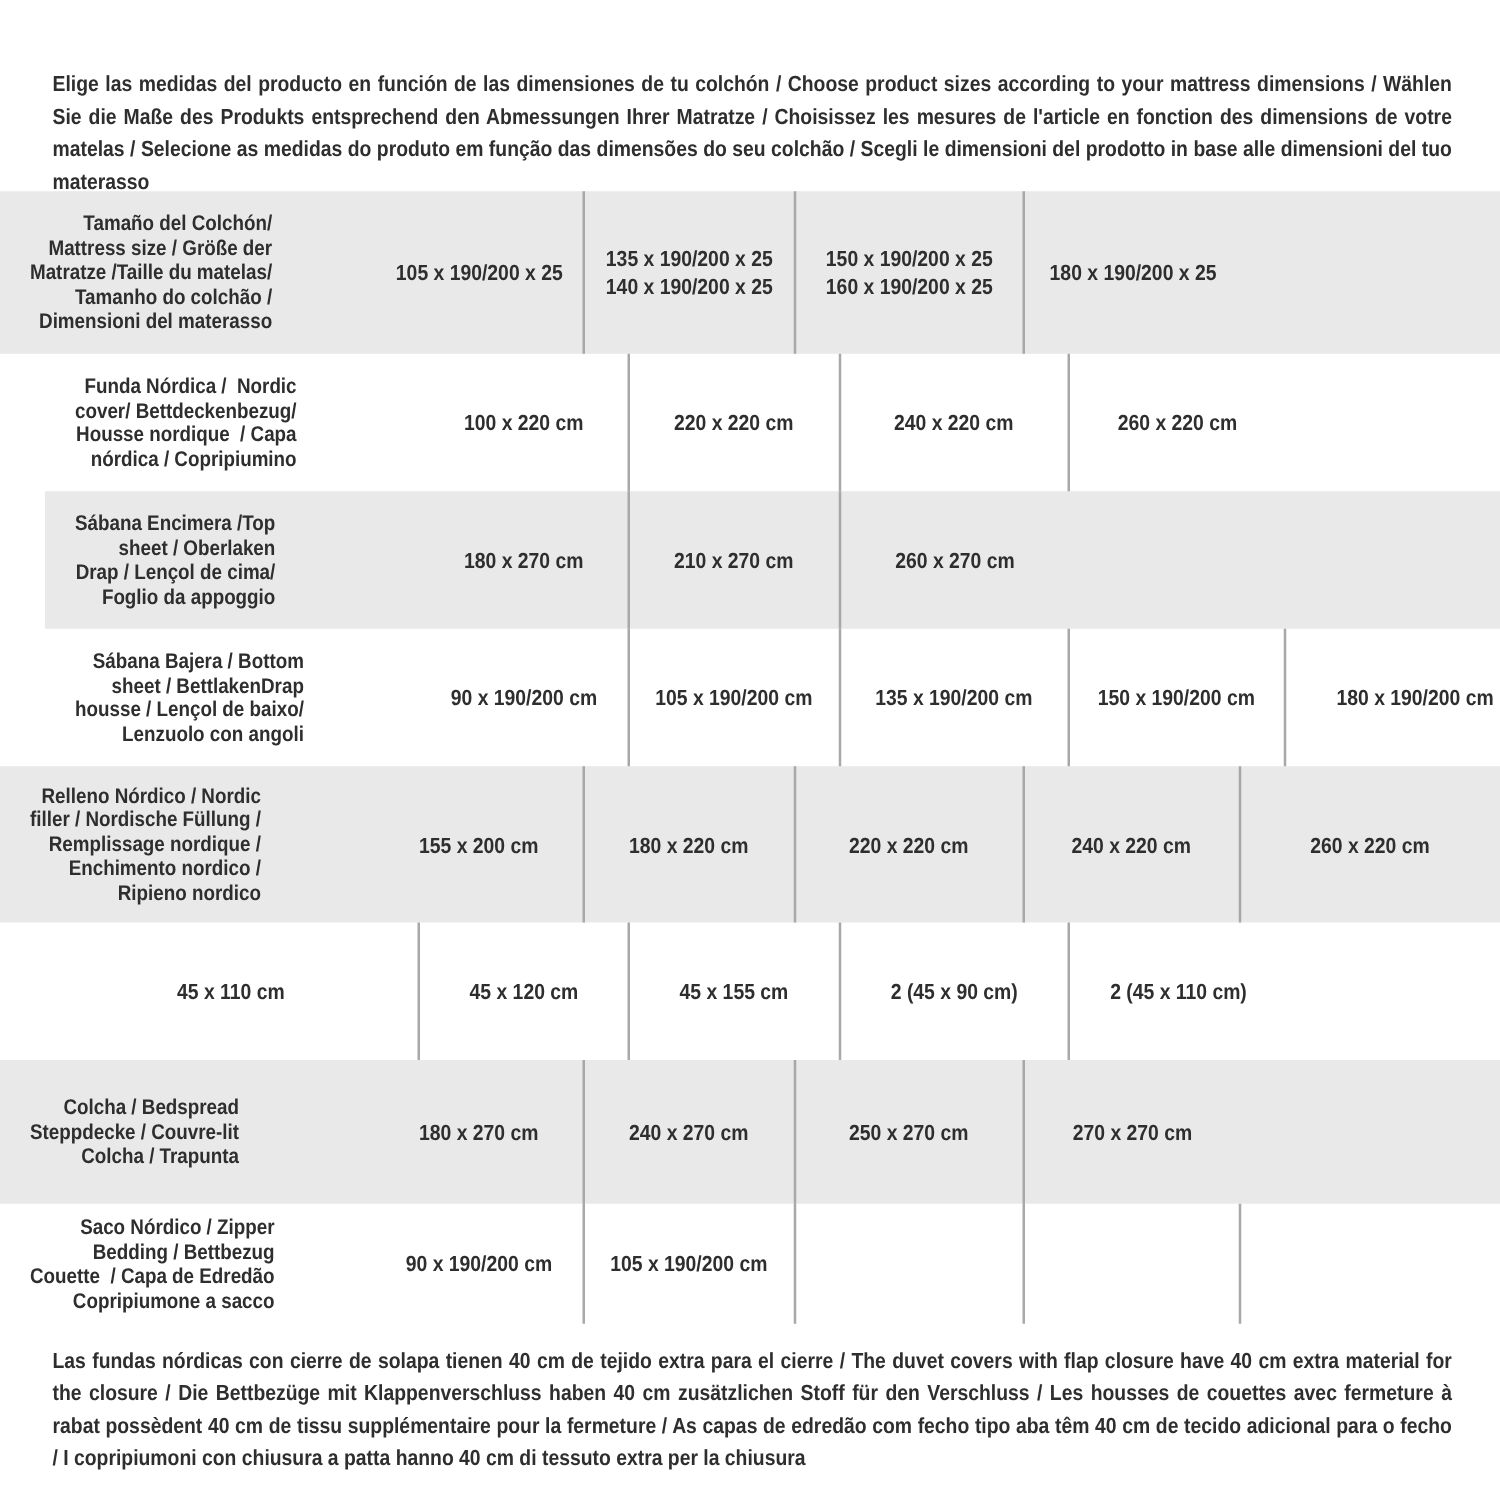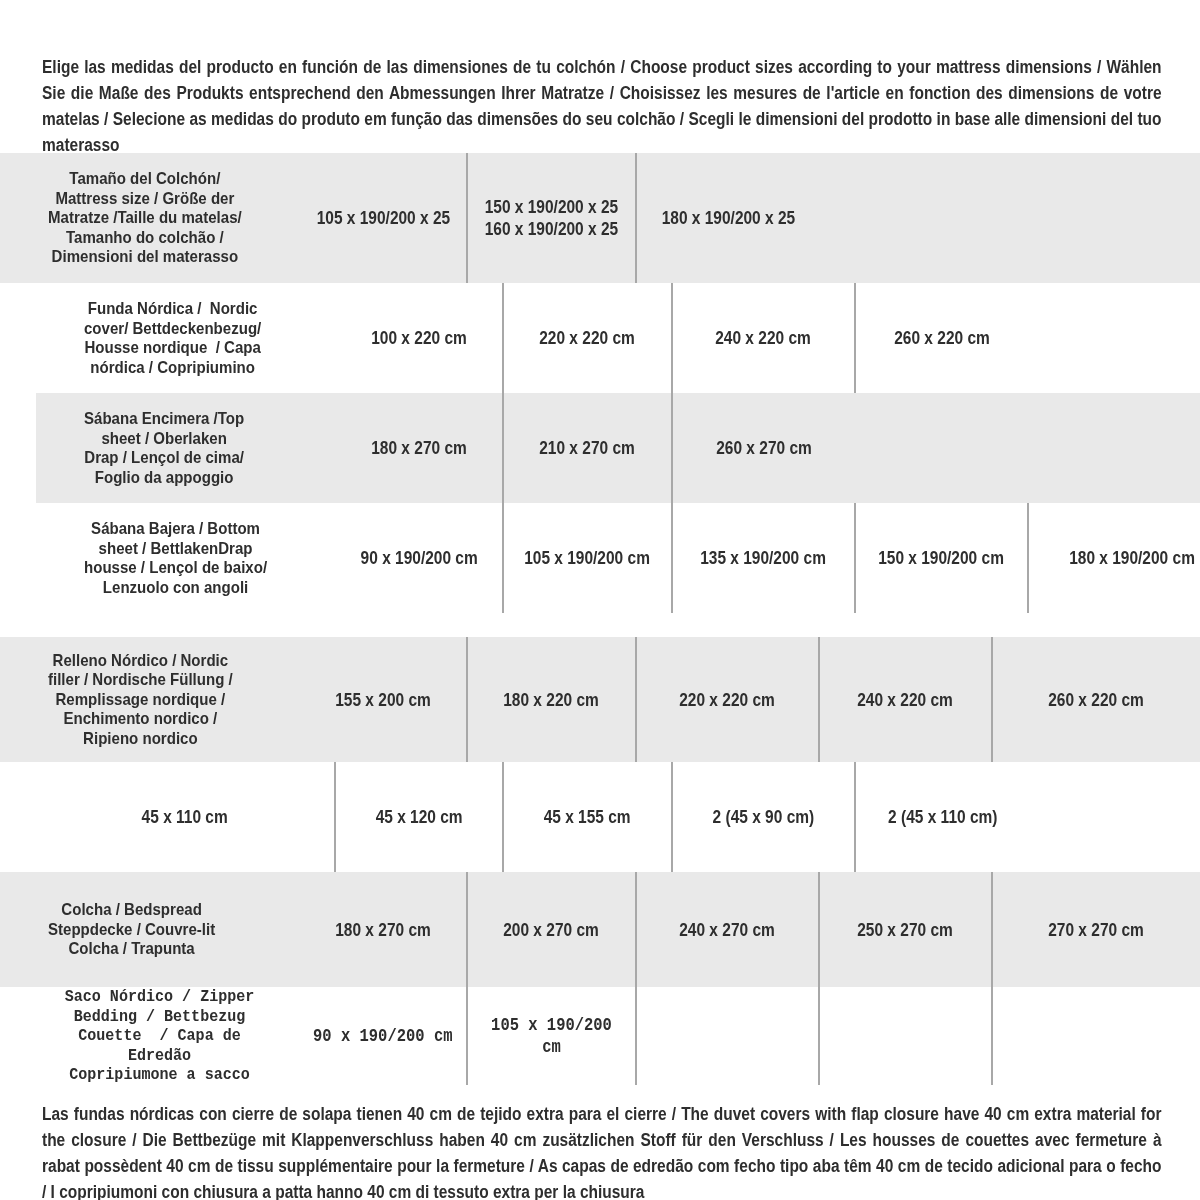--- a/index.html
+++ b/index.html
@@ -23,36 +23,36 @@
 
   .size-table { width:1200px; }
   .row {
     display:grid;
     grid-template-columns:300px 168px 169px 183px 173px 207px;
     width:1200px;
   }
   .bg-g { background:#e9e9e9; }
   .r-head { min-height:130px; }
   .r-std  { min-height:110px;margin-left:36px; }
-  .r-tall { min-height:125px;margin-top:24px; }
+  .r-tall { min-height:125px; }
   .r-mid  { min-height:115px; }
-  .r-last { min-height:96px;font-family:Liberation Mono, monospace;  }
+  .r-last { min-height:96px;  }
 
   .cell {
     display:flex; align-items:center; justify-content:center;
     text-align:center; font-size:17.5px; overflow:hidden;
   }
   .cell.divr { border-right:2px solid #a8a8a8; }
   .cell .t {
     transform:scaleX(0.885);
     transform-origin:center center;
     white-space:pre-line;
     line-height:22px;
   }
-  .cell.label { justify-content:flex-start; text-align:center; padding-left:48px; }
+  .cell.label { justify-content:flex-start; text-align:right; padding-left:24px; }
   .cell.label .t {
     transform-origin:left center;
     white-space:pre-wrap;
     width:max-content;
     font-size:17px; line-height:19.5px;
   }
 </style>
 </head>
 <body>
 
@@ -67,20 +67,24 @@
           <span class="t">Tamaño del Colchón/
 Mattress size / Größe der
 Matratze /Taille du matelas/
 Tamanho do colchão /
 Dimensioni del materasso</span>
         </div>
       <div class="cell divr">
           <span class="t">105 x 190/200 x 25</span>
         </div>
       <div class="cell divr">
+          <span class="t">135 x 190/200 x 25
+140 x 190/200 x 25</span>
+        </div>
+      <div class="cell divr">
           <span class="t">150 x 190/200 x 25
 160 x 190/200 x 25</span>
         </div>
       <div class="cell">
           <span class="t">180 x 190/200 x 25</span>
         </div>
     </div>
 
     <div class="row r-std">
       <div class="cell label">
@@ -191,23 +195,20 @@
     <div class="row r-mid bg-g">
       <div class="cell label">
           <span class="t">Colcha / Bedspread
 Steppdecke / Couvre-lit
 Colcha / Trapunta</span>
         </div>
       <div class="cell divr">
           <span class="t">180 x 270 cm</span>
         </div>
       <div class="cell divr">
-          <span class="t">200 x 270 cm</span>
-        </div>
-      <div class="cell divr">
           <span class="t">240 x 270 cm</span>
         </div>
       <div class="cell divr">
           <span class="t">250 x 270 cm</span>
         </div>
       <div class="cell">
           <span class="t">270 x 270 cm</span>
         </div>
     </div>
 

